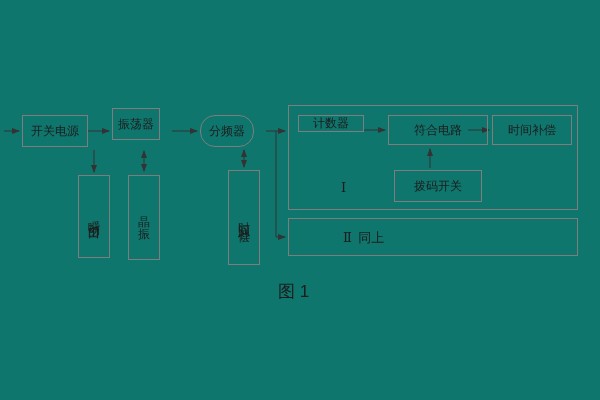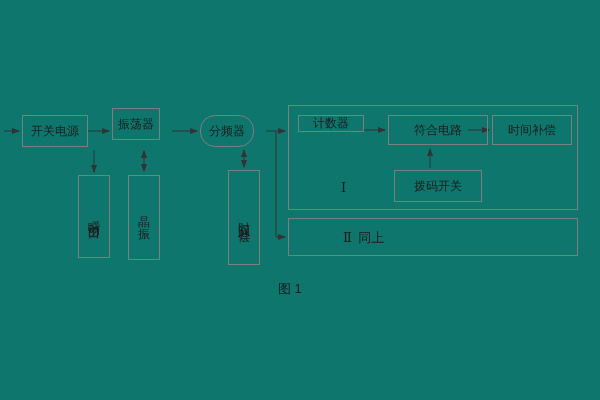--- a/index.html
+++ b/index.html
@@ -42,21 +42,21 @@
   }
   .floating-label {
     position: absolute;
     font-size: 13px;
     color: #1c1c1c;
     font-family: "Liberation Serif", "DejaVu Serif", serif;
     white-space: pre;
   }
   .caption {
     position: absolute;
-    font-size: 13px;
+    font-size: 17px;
     color: #1c1c1c;
   }
   svg.wires {
     position: absolute;
     left: 0;
     top: 0;
     pointer-events: none;
   }
 </style>
 </head>

